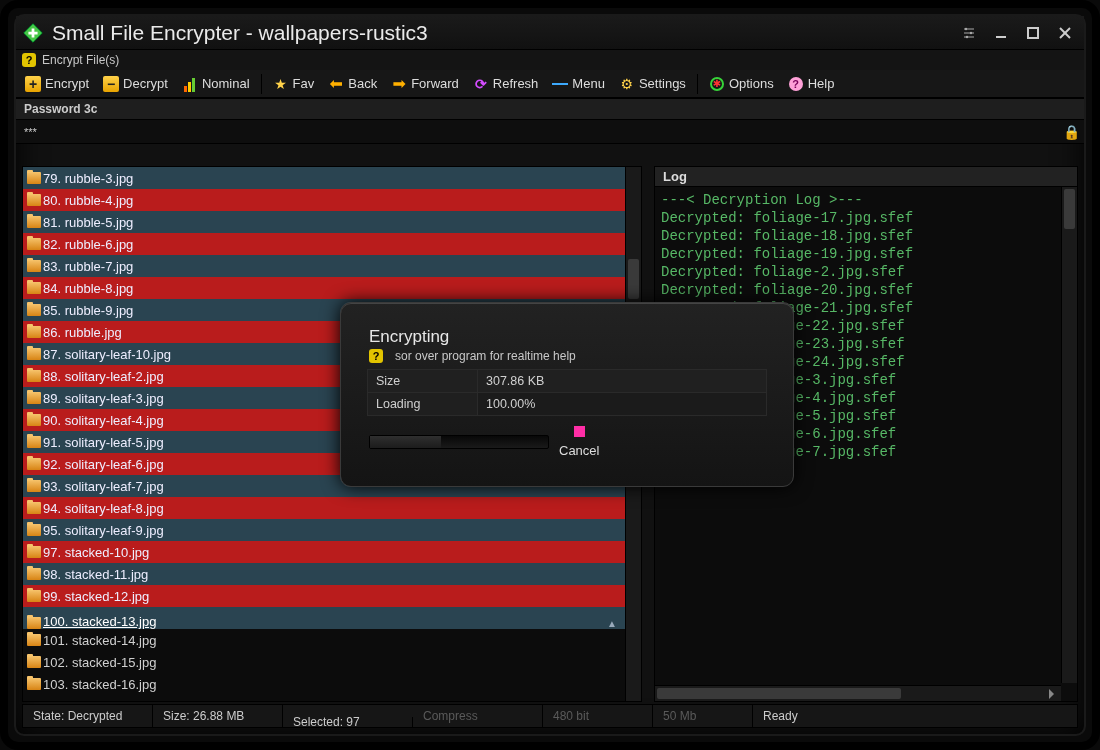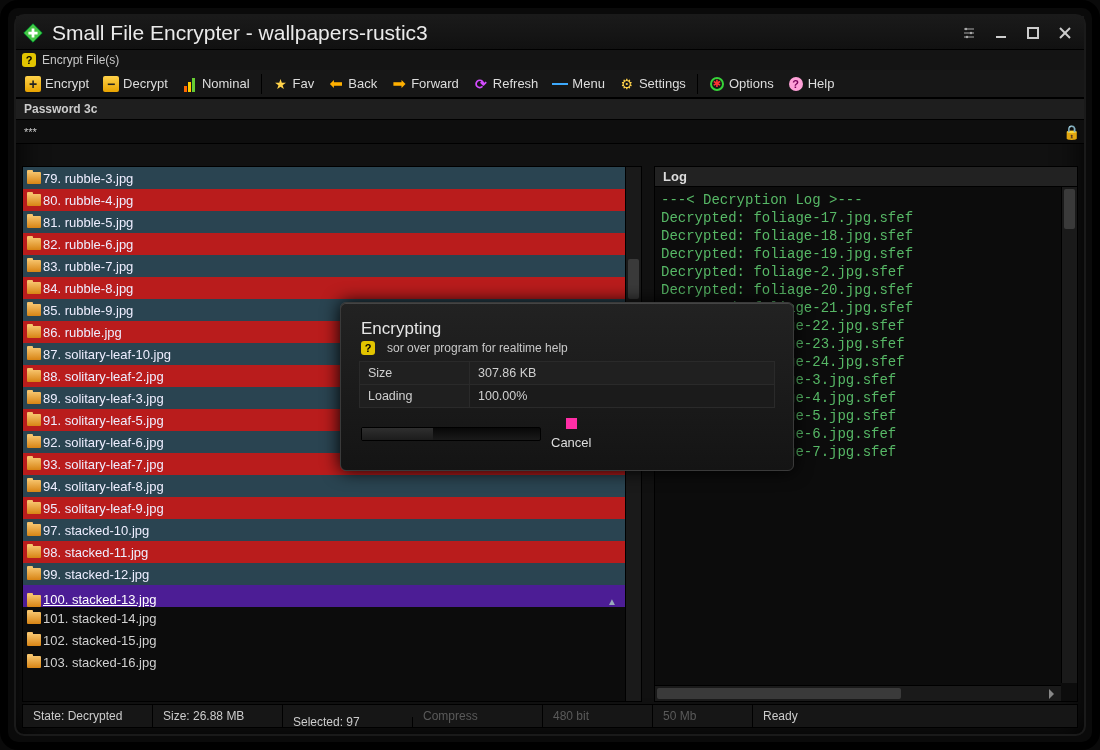--- a/index.html
+++ b/index.html
@@ -95,21 +95,21 @@
   .row .fico::before{content:"";position:absolute;top:-2px;left:0;width:6px;height:3px;background:#f6c36b;border-radius:1px 1px 0 0;}
   .row .name{white-space:nowrap;overflow:hidden;text-overflow:ellipsis;font-size:13px;}
   .row .caret{margin-left:auto;color:#9ab;font-size:10px;margin-right:4px;}
 
   
   .statusbar{position:absolute;left:6px;right:6px;bottom:6px;height:24px;display:flex;background:#161616;border:1px solid #000;}
   .statusbar .cell{padding:3px 10px;border-right:1px solid #000;color:#ccc;font-size:12px;display:flex;align-items:center;}
   .statusbar .cell.dim{color:#5a5a5a;}
 
   
-  .modal{position:absolute;left:324px;top:286px;width:454px;background:linear-gradient(#222,#141414);border:1px solid #3a3a3a;border-radius:6px;box-shadow:0 0 18px #000, inset 0 1px 0 #444;padding:8px;z-index:50;}
+  .modal{position:absolute;left:324px;top:286px;width:454px;background:linear-gradient(#222,#141414);border:1px solid #3a3a3a;border-radius:11px;box-shadow:0 0 18px #000, inset 0 1px 0 #444;padding:16px;z-index:50;}
   .modal .mtitle{padding:8px 12px 2px;font-size:17px;color:#e6e6e6;font-weight:500;}
   .modal .mhint{display:flex;align-items:center;gap:6px;padding:0 12px 6px;color:#c8c8c8;font-size:12px;}
   .modal table{width:calc(100% - 20px);margin:0 10px;border-collapse:collapse;}
   .modal td{padding:4px 8px;border:1px solid #2a2a2a;background:#1b1b1b;font-size:12.5px;}
   .modal td:first-child{width:110px;background:#1f1f1f;}
   .modal tr:nth-child(odd) td{background:#202020;}
   .modal .prow{display:flex;align-items:center;gap:10px;padding:10px 12px 12px;}
   .modal .pbar{flex:0 0 180px;height:14px;background:linear-gradient(#080808,#1a1a1a);border:1px solid #000;border-radius:2px;position:relative;}
   .modal .pbar .fill{position:absolute;inset:0;background:linear-gradient(#2f2f2f,#1c1c1c);width:40%;}
   .modal .cancel{display:flex;align-items:center;gap:6px;color:#ddd;font-size:13px;cursor:pointer;flex-direction:column;}
@@ -267,20 +267,24 @@
             <div class="fico"></div>
             <span class="name">87. solitary-leaf-10.jpg</span>
           </div>
           <div class="row sel">
             <div class="fico"></div>
             <span class="name">88. solitary-leaf-2.jpg</span>
           </div>
           <div class="row sel">
             <div class="fico"></div>
             <span class="name">89. solitary-leaf-3.jpg</span>
+          </div>
+          <div class="row sel">
+            <div class="fico"></div>
+            <span class="name">90. solitary-leaf-4.jpg</span>
           </div>
           <div class="row sel">
             <div class="fico"></div>
             <span class="name">91. solitary-leaf-5.jpg</span>
           </div>
           <div class="row sel">
             <div class="fico"></div>
             <span class="name">92. solitary-leaf-6.jpg</span>
           </div>
           <div class="row sel">

